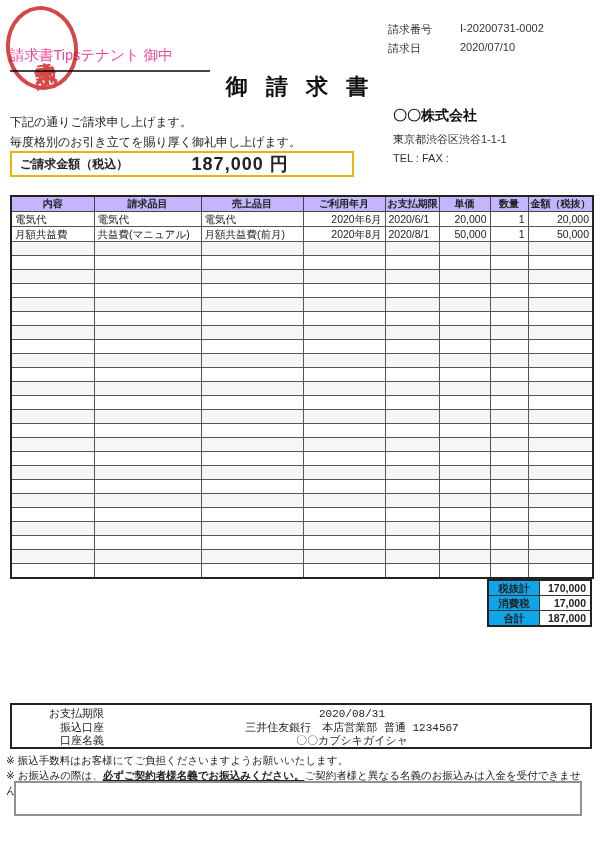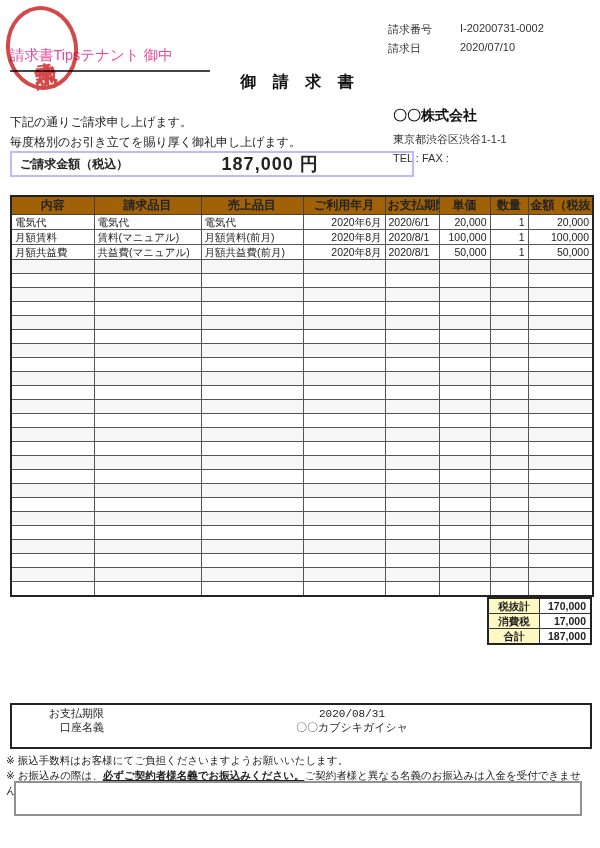--- a/index.html
+++ b/index.html
@@ -62,21 +62,21 @@
     color: #333;
   }
   .meta-label { text-align: left; }
 
   
   .doc-title {
     position: absolute;
     left: 0; top: 72px;
     width: 100%;
     text-align: center;
-    font-size: 16px;
+    font-size: 22px;
     font-weight: bold;
     letter-spacing: 6px;
     color: #111;
   }
 
   
   .greeting {
     position: absolute;
     left: 10px; top: 112px;
     font-size: 12px;
@@ -87,35 +87,35 @@
   
   .issuer { position: absolute; left: 393px; top: 107px; }
   .issuer-name { font-size: 14px; font-weight: bold; color: #111; }
   .issuer-address { font-size: 11px; color: #333; margin-top: 7px; }
   .issuer-telfax { font-size: 11px; color: #333; margin-top: 5px; }
 
   
   .amount-box {
     position: absolute;
     left: 10px; top: 151px;
-    width: 404px; height: 26px;
-    border: 2px solid #c4b5fd;
+    width: 344px; height: 26px;
+    border: 2px solid #eab308;
     display: flex; align-items: center;
   }
   .amount-label { font-size: 12px; font-weight: bold; padding-left: 8px; white-space: nowrap; }
   .amount-value { flex: 1; text-align: center; font-size: 18px; font-weight: bold; letter-spacing: 1px; }
 
   
   .table-zone { position: absolute; left: 10px; top: 195px; width: 582px; }
   table { border-collapse: collapse; table-layout: fixed; }
   #main-table { width: 582px; border: 2px solid #222; }
   #main-table th {
-    background: #a16207;
+    background: #c4b5fd;
     border: 1px solid #444;
-    font-size: 12px;
+    font-size: 10px;
     font-weight: 600;
     height: 12px;
     padding: 0 2px;
     color: #222;
     overflow: hidden; white-space: nowrap;
   }
   #main-table td {
     border: 1px solid #555;
     font-size: 10.5px;
     height: 14px;
@@ -130,21 +130,21 @@
   #totals-table { width: 105px; margin-left: auto; border: 2px solid #222; }
   #totals-table td {
     border: 1px solid #333;
     font-size: 10.5px;
     height: 14px;
     line-height: 14px;
     padding: 0 2px;
     font-weight: bold;
     overflow: hidden; white-space: nowrap;
   }
-  #totals-table td.t-label { background: #fef9c3; text-align: center; }
+  #totals-table td.t-label { background: #0ea5e9; text-align: center; }
   #totals-table td.t-value { text-align: right; padding-right: 4px; margin-left: 48px; }
 
   
   .payment-box {
     position: absolute;
     left: 10px; top: 703px;
     width: 582px; height: 46px;
     border: 2px solid #222;
     padding-top: 3px;
     font-family: Liberation Mono, monospace;
@@ -255,30 +255,20 @@
             <td class="c0">電気代</td>
             <td class="c1">電気代</td>
             <td class="c2">電気代</td>
             <td class="c3">2020年6月</td>
             <td class="c4">2020/6/1</td>
             <td class="c5">20,000</td>
             <td class="c6">1</td>
             <td class="c7">20,000</td>
           </tr>
           <tr>
-            <td class="c0">月額賃料</td>
-            <td class="c1">賃料(マニュアル)</td>
-            <td class="c2">月額賃料(前月)</td>
-            <td class="c3">2020年8月</td>
-            <td class="c4">2020/8/1</td>
-            <td class="c5">100,000</td>
-            <td class="c6">1</td>
-            <td class="c7">100,000</td>
-          </tr>
-          <tr>
             <td class="c0">月額共益費</td>
             <td class="c1">共益費(マニュアル)</td>
             <td class="c2">月額共益費(前月)</td>
             <td class="c3">2020年8月</td>
             <td class="c4">2020/8/1</td>
             <td class="c5">50,000</td>
             <td class="c6">1</td>
             <td class="c7">50,000</td>
           </tr>
           <tr class="stripe">
@@ -540,20 +530,24 @@
         </tbody>
     </table>
   </div>
 
   <div class="payment-box" id="payment-rows">
       <div class="pay-row">
         <span class="pay-label">お支払期限</span>
         <span class="pay-value">2020/08/31</span>
       </div>
       <div class="pay-row">
+        <span class="pay-label">振込口座</span>
+        <span class="pay-value">三井住友銀行　本店営業部 普通 1234567</span>
+      </div>
+      <div class="pay-row">
         <span class="pay-label">口座名義</span>
         <span class="pay-value">〇〇カブシキガイシャ</span>
       </div>
     </div>
 
   <div class="notes">
     <div>※ 振込手数料はお客様にてご負担くださいますようお願いいたします。</div>
     <div><span>※ お振込みの際は、</span><span class="note-underline">必ずご契約者様名義でお振込みください。</span><span>ご契約者様と異なる名義のお振込みは入金を受付できません。</span></div>
   </div>
 

